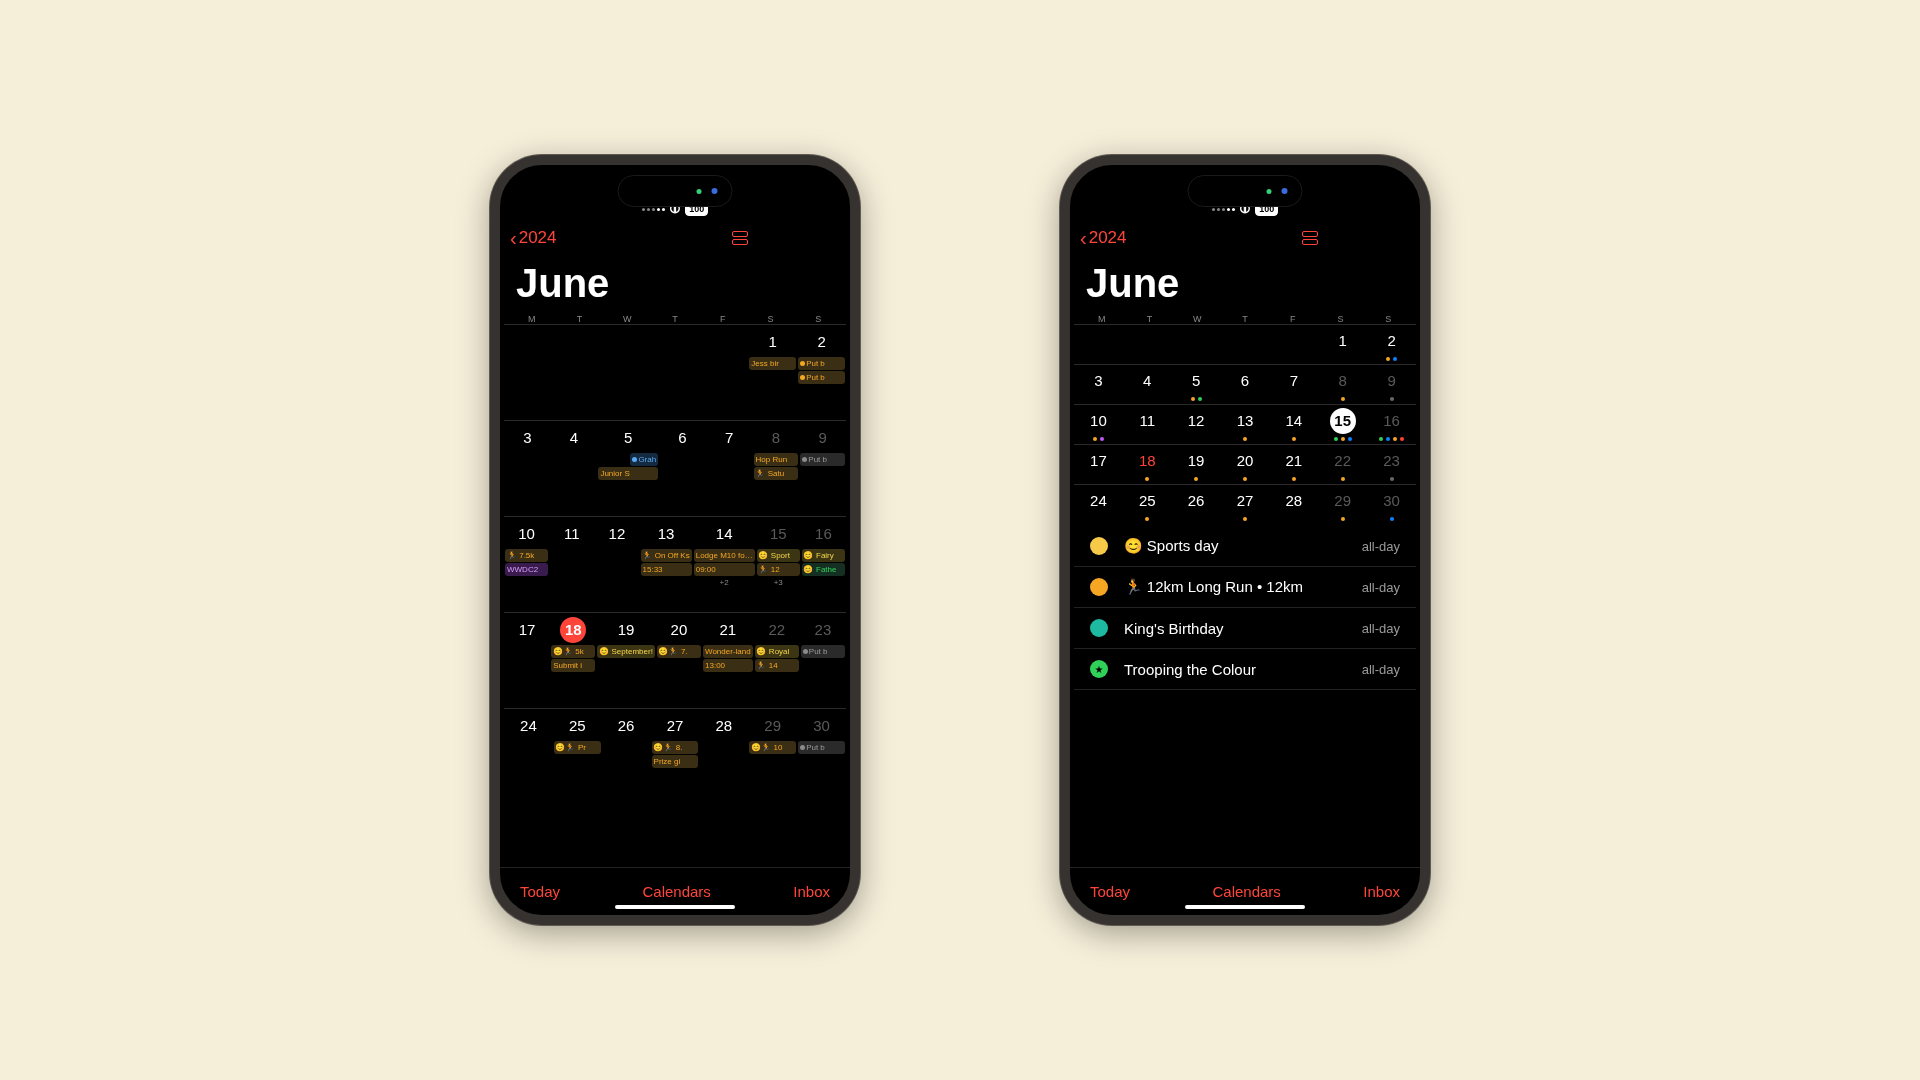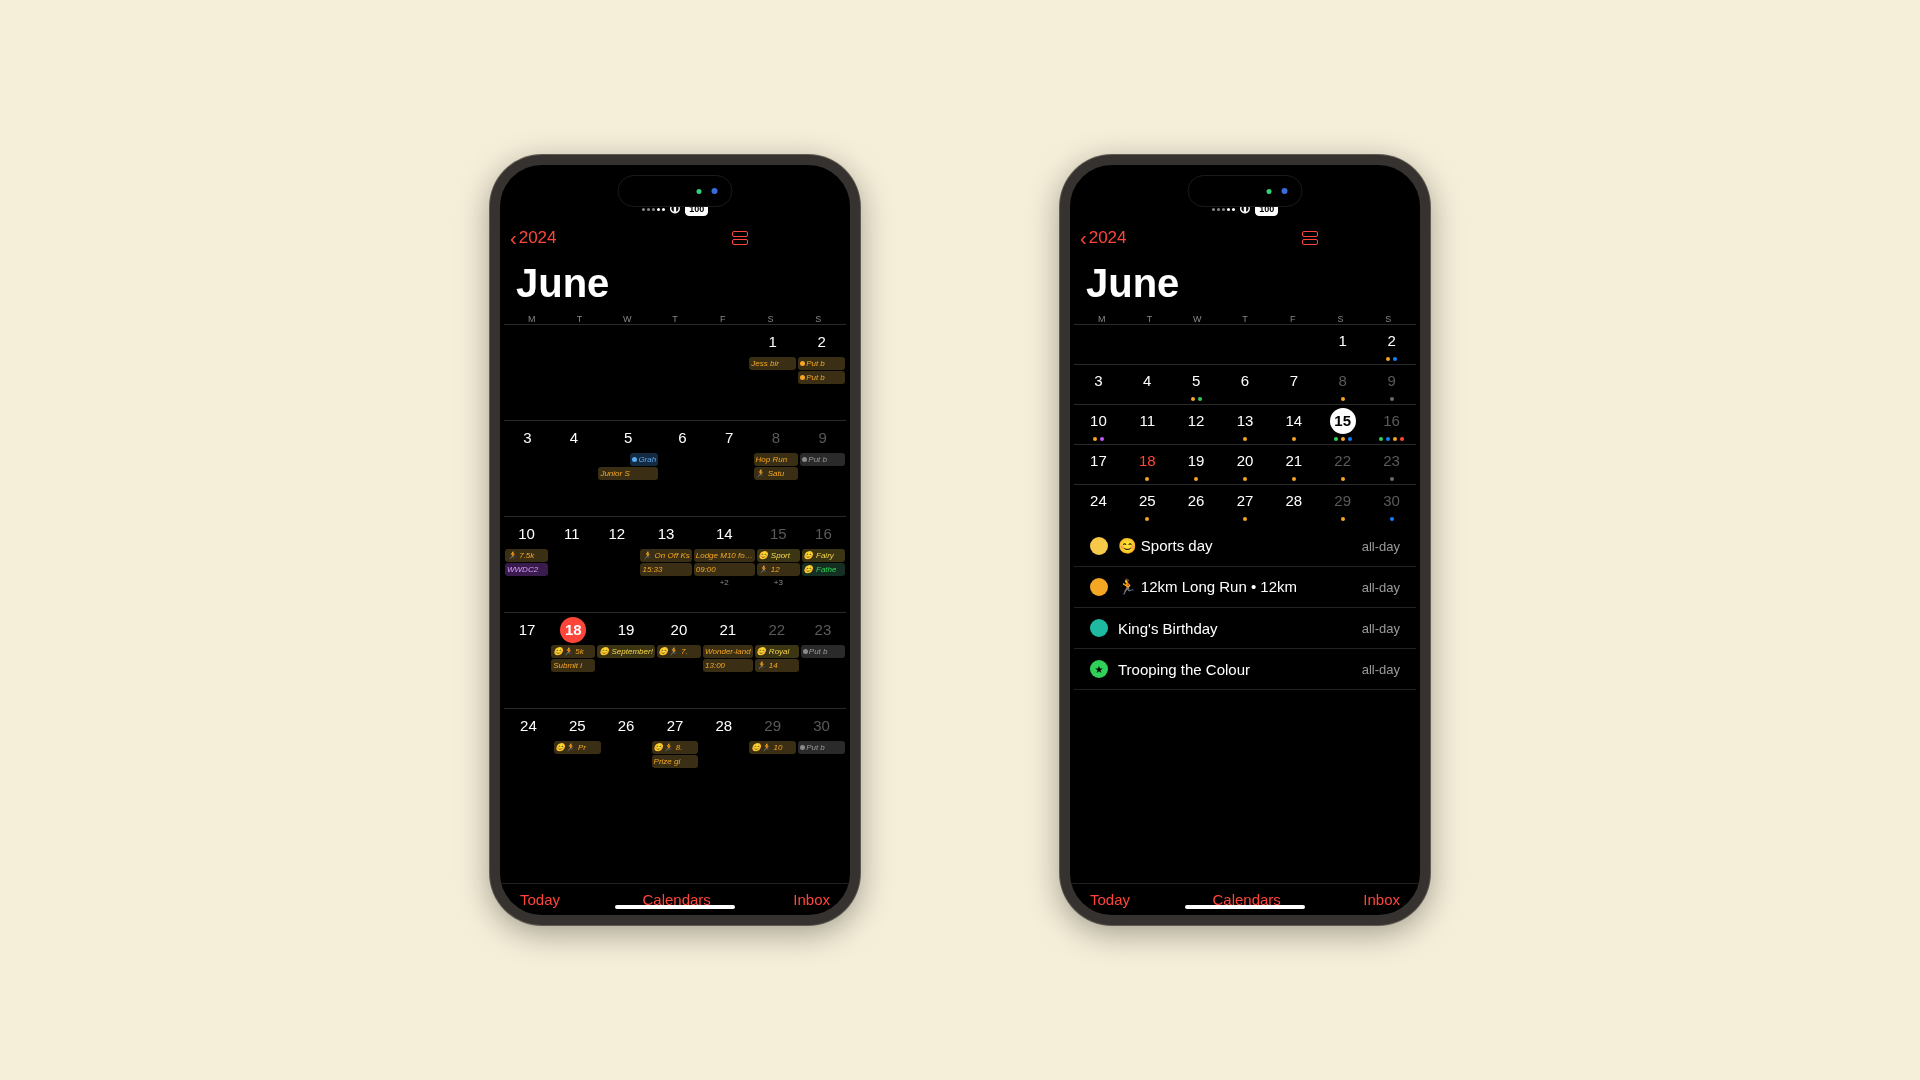--- a/index.html
+++ b/index.html
@@ -67,42 +67,42 @@
   .week-row { border-top:0.5px solid #2a2a2a; display:grid; grid-template-columns:repeat(7,1fr); min-height:96px; padding:4px 0 2px;}
   .week-row-compact { border-top:0.5px solid #2a2a2a; display:grid; grid-template-columns:repeat(7,1fr); height:40px; padding:3px 0 2px; align-items:start;}
   .day-cell { display:flex; flex-direction:column; align-items:center; gap:2px; padding:0 1px; font-size:15px;}
   .day-cell.compact { gap:3px; }
   .day-num { width:26px; height:26px; line-height:26px; text-align:center; border-radius:50%;}
   .day-num.muted { color:#5a5a5a; }
   .day-num.today { background:#ff453a; color:#fff; font-weight:600;}
   .day-num.redtext { color:#ff453a; }
   .day-num.sel { background:#fff; color:#000; font-weight:700;}
   .events { width:100%; display:flex; flex-direction:column; gap:1px; font-size:8px;}
-  .ev { border-radius:3px; padding:1px 2px; white-space:nowrap; overflow:hidden; text-overflow:ellipsis; line-height:11px; display:flex; align-items:center; gap:1px;font-style:italic;}
+  .ev { border-radius:3px; padding:1px 2px; white-space:nowrap; overflow:hidden; text-overflow:ellipsis; line-height:11px; display:flex; align-items:center; gap:1px;}
   .ev .edot{ width:5px;height:5px;border-radius:50%; flex-shrink:0;}
   .ev-orange { background:#3a2f14; color:#f5a623;}
   .ev-orange .edot{background:#f5a623;}
   .ev-yellow { background:#3b3514; color:#f7d64a;}
   .ev-green { background:#153022; color:#30d158;}
   .ev-purple { background:#3a1b4d; color:#d89cff;}
   .ev-gray { background:#2a2a2a; color:#9a9a9a;}
   .ev-gray .edot{background:#8a8a8a;}
   .ev-blue { background:#142a40; color:#5aa9f0;margin-left:32px;}
   .ev-blue .edot{background:#5aa9f0;}
   .more { font-size:8px; color:#888; text-align:center;}
   .dot-row { display:flex; gap:3px; justify-content:center; height:5px;}
   .dot-row span { width:4px; height:4px; border-radius:50%;}
   .d-o{background:#f5a623;} .d-b{background:#0a84ff;} .d-g{background:#30d158;} .d-p{background:#bf5af2;} .d-r{background:#ff453a;} .d-gray{background:#6b6b6b;}
   .event-list { padding-top:2px;}
   .event-item { display:flex; align-items:center; justify-content:space-between; padding:11px 16px; border-bottom:0.5px solid #222;}
-  .event-item .el-left{ display:flex; align-items:center; gap:10px; font-size:15px;}
+  .event-item .el-left{ display:flex; align-items:center; gap:16px; font-size:15px;}
   .event-item .time{ font-size:13px; color:#9a9a9a;}
   .cal-dot{ width:18px; height:18px; border-radius:50%; display:flex; align-items:center; justify-content:center; font-size:10px; color:#000;}
   .cd-yellow{background:#f7c948;} .cd-orange{background:#f5a623;} .cd-teal{background:#1db9a0;} .cd-green{background:#30d158;}
-  .bottom-bar { border-top:0.5px solid #222; height:32px; display:flex; align-items:center; justify-content:space-between; padding:0 20px; color:#ff453a; font-size:15px;}
+  .bottom-bar { border-top:0.5px solid #222; height:48px; display:flex; align-items:center; justify-content:space-between; padding:0 20px; color:#ff453a; font-size:15px;}
   .home-ind { position:absolute; bottom:6px; left:50%; transform:translateX(-50%); width:120px; height:4px; background:#fff; border-radius:3px;}
 </style>
 </head>
 <body>
 
 <div class="phone">
   <div class="notch">
       <span class="dot-green"></span>
       <span class="dot-blue"></span>
     </div>

